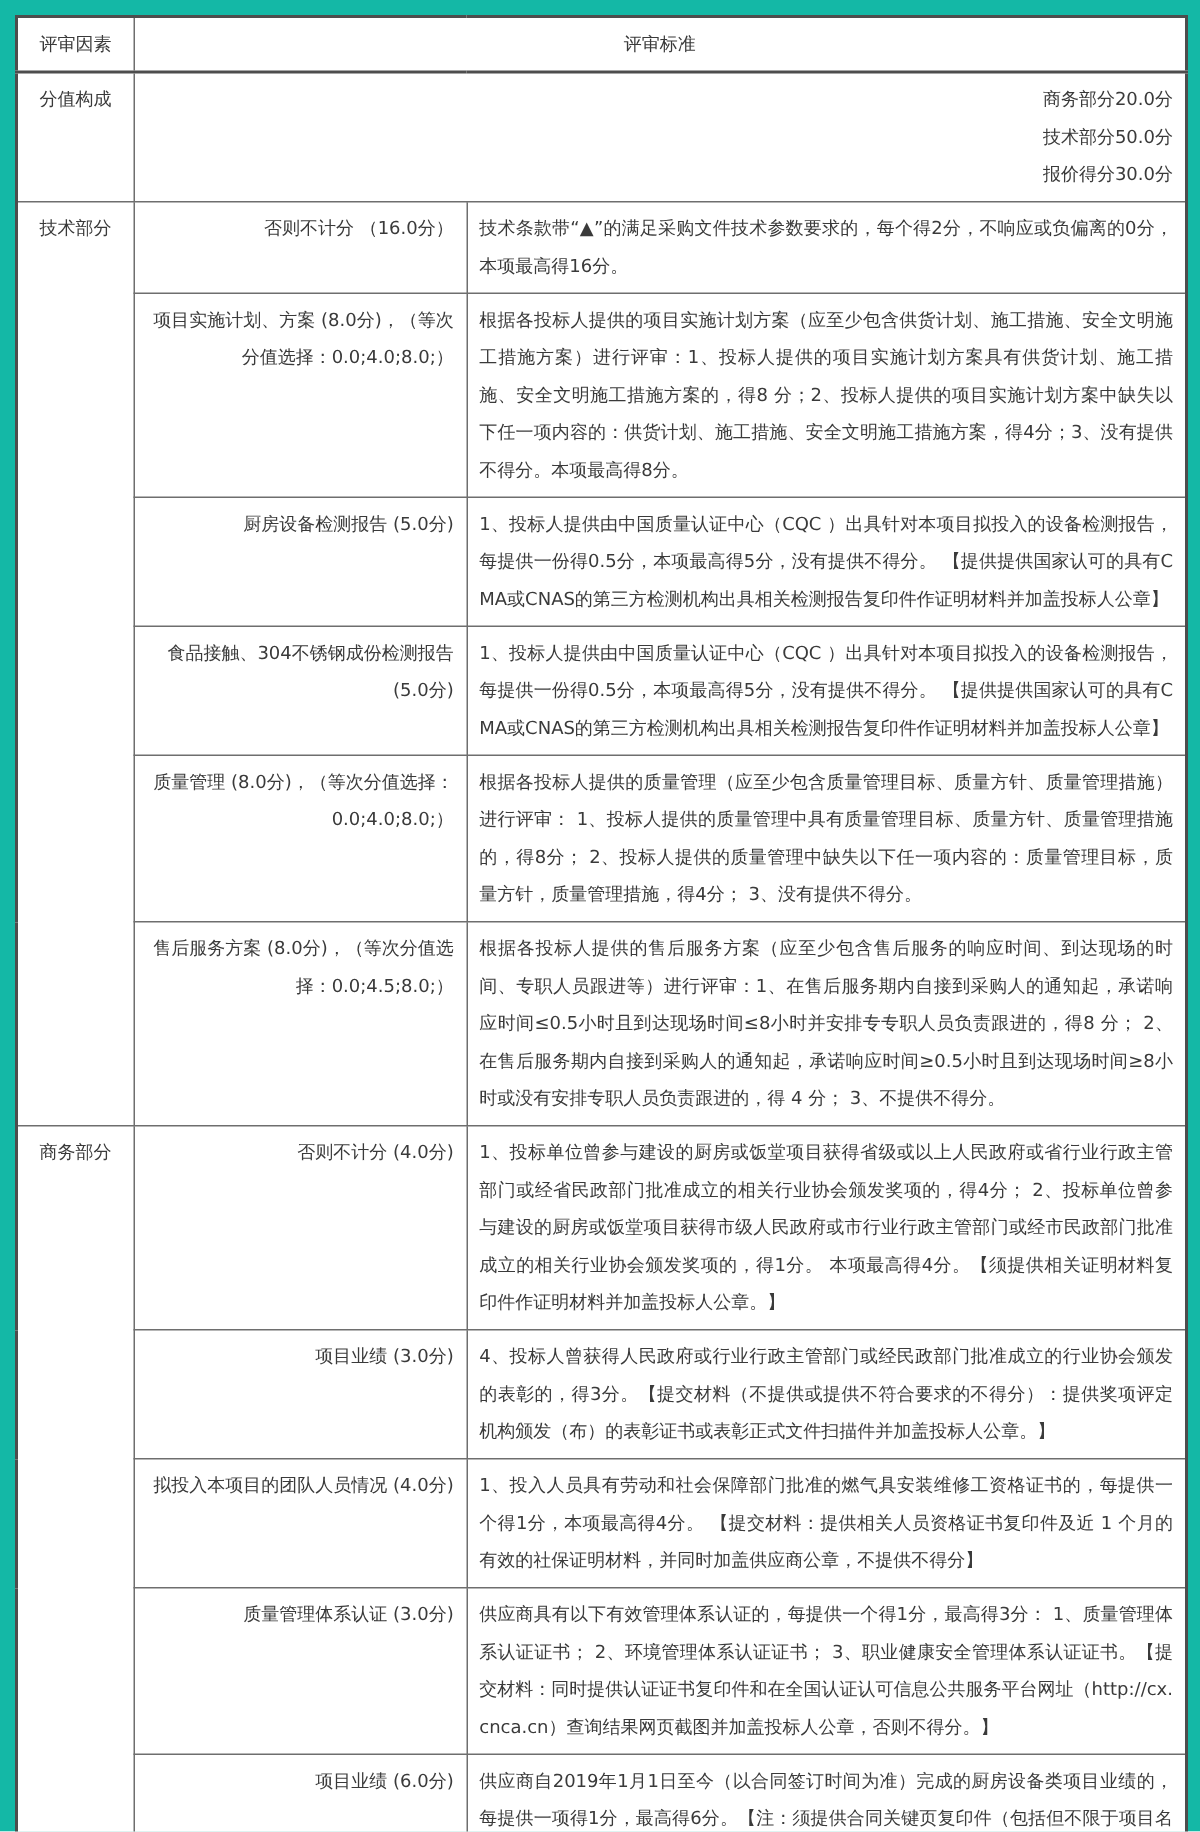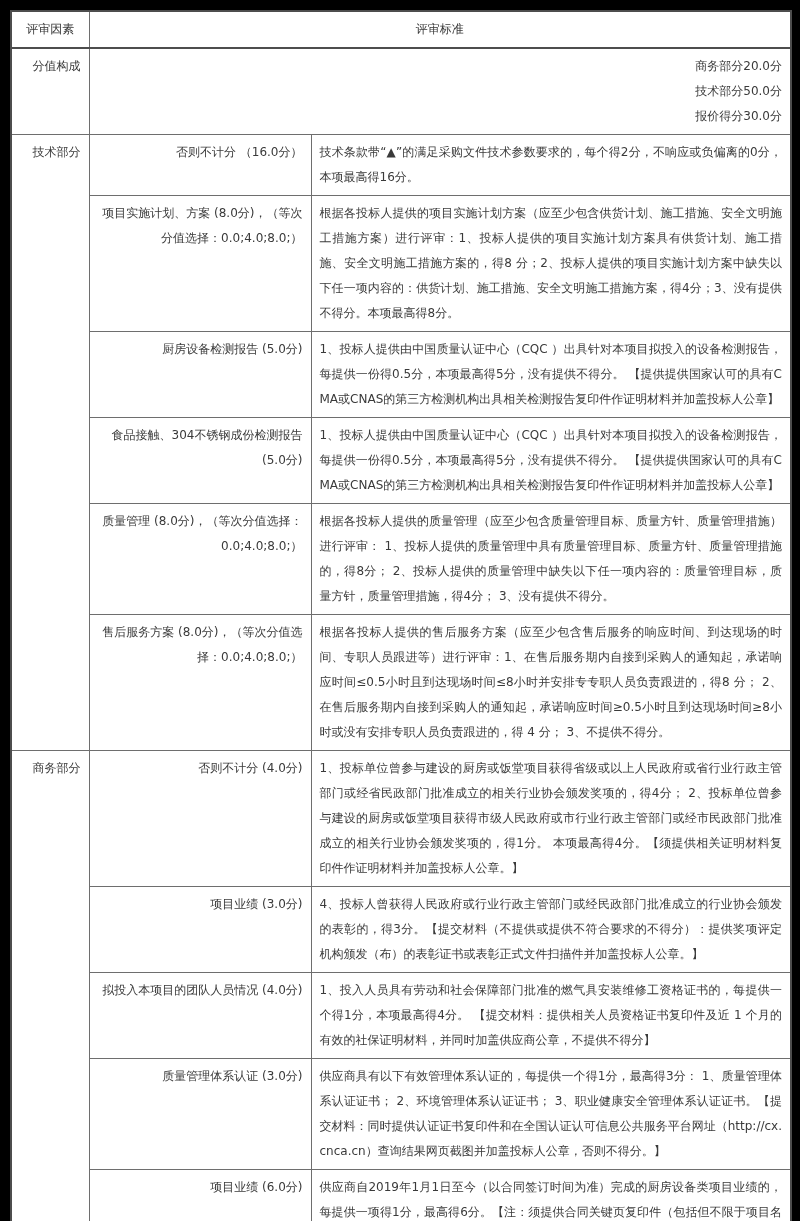--- a/index.html
+++ b/index.html
@@ -4,21 +4,21 @@
 <style>
   html, body {
     margin: 0;
     padding: 0;
     background: #f1f1f1;
     font-family: "DejaVu Sans", sans-serif;
   }
   .page {
     width: 800px;
     height: 1221px;
-    background: #000000;
+    background: #14b8a6;
     box-sizing: border-box;
     padding: 10px;
   }
   table.eval {
     width: 780px;
     border-collapse: collapse;
     background: #ffffff;
     table-layout: fixed;
     font-size: 12px;
     color: #3a3a3a;
@@ -34,21 +34,21 @@
   table.eval {
     border: 2px solid #4d4d4d;
   }
   td.hdr {
     text-align: center;
     vertical-align: middle;
     padding: 3px 8px;
     border-bottom: 2px solid #4d4d4d !important;
   }
   td.factor {
-    text-align: right;
+    text-align: center;
     vertical-align: top;
   }
   td.criterion {
     text-align: right;
   }
   td.standard {
     text-align: justify;
     margin-top: 19px;
   }
   col.c1 { width: 78px; }
@@ -97,21 +97,21 @@
     </tr>
     <tr>
       <td class="criterion">食品接触、304不锈钢成份检测报告 (5.0分)</td>
       <td class="standard">1、投标人提供由中国质量认证中心（CQC ）出具针对本项目拟投入的设备检测报告，每提供一份得0.5分，本项最高得5分，没有提供不得分。 【提供提供国家认可的具有CMA或CNAS的第三方检测机构出具相关检测报告复印件作证明材料并加盖投标人公章】</td>
     </tr>
     <tr>
       <td class="criterion">质量管理 (8.0分)，（等次分值选择：0.0;4.0;8.0;）</td>
       <td class="standard">根据各投标人提供的质量管理（应至少包含质量管理目标、质量方针、质量管理措施）进行评审： 1、投标人提供的质量管理中具有质量管理目标、质量方针、质量管理措施的，得8分； 2、投标人提供的质量管理中缺失以下任一项内容的：质量管理目标，质量方针，质量管理措施，得4分； 3、没有提供不得分。</td>
     </tr>
     <tr>
-      <td class="criterion">售后服务方案 (8.0分)，（等次分值选择：0.0;4.0;8.0;）</td>
+      <td class="criterion">售后服务方案 (8.0分)，（等次分值选择：0.0;4.5;8.0;）</td>
       <td class="standard">根据各投标人提供的售后服务方案（应至少包含售后服务的响应时间、到达现场的时间、专职人员跟进等）进行评审：1、在售后服务期内自接到采购人的通知起，承诺响应时间≤0.5小时且到达现场时间≤8小时并安排专专职人员负责跟进的，得8 分； 2、在售后服务期内自接到采购人的通知起，承诺响应时间≥0.5小时且到达现场时间≥8小时或没有安排专职人员负责跟进的，得 4 分； 3、不提供不得分。</td>
     </tr>
 
     <tr>
       <td class="factor" rowspan="5">商务部分</td>
       <td class="criterion">否则不计分 (4.0分)</td>
       <td class="standard">1、投标单位曾参与建设的厨房或饭堂项目获得省级或以上人民政府或省行业行政主管部门或经省民政部门批准成立的相关行业协会颁发奖项的，得4分； 2、投标单位曾参与建设的厨房或饭堂项目获得市级人民政府或市行业行政主管部门或经市民政部门批准成立的相关行业协会颁发奖项的，得1分。 本项最高得4分。【须提供相关证明材料复印件作证明材料并加盖投标人公章。】</td>
     </tr>
     <tr>
       <td class="criterion">项目业绩 (3.0分)</td>

